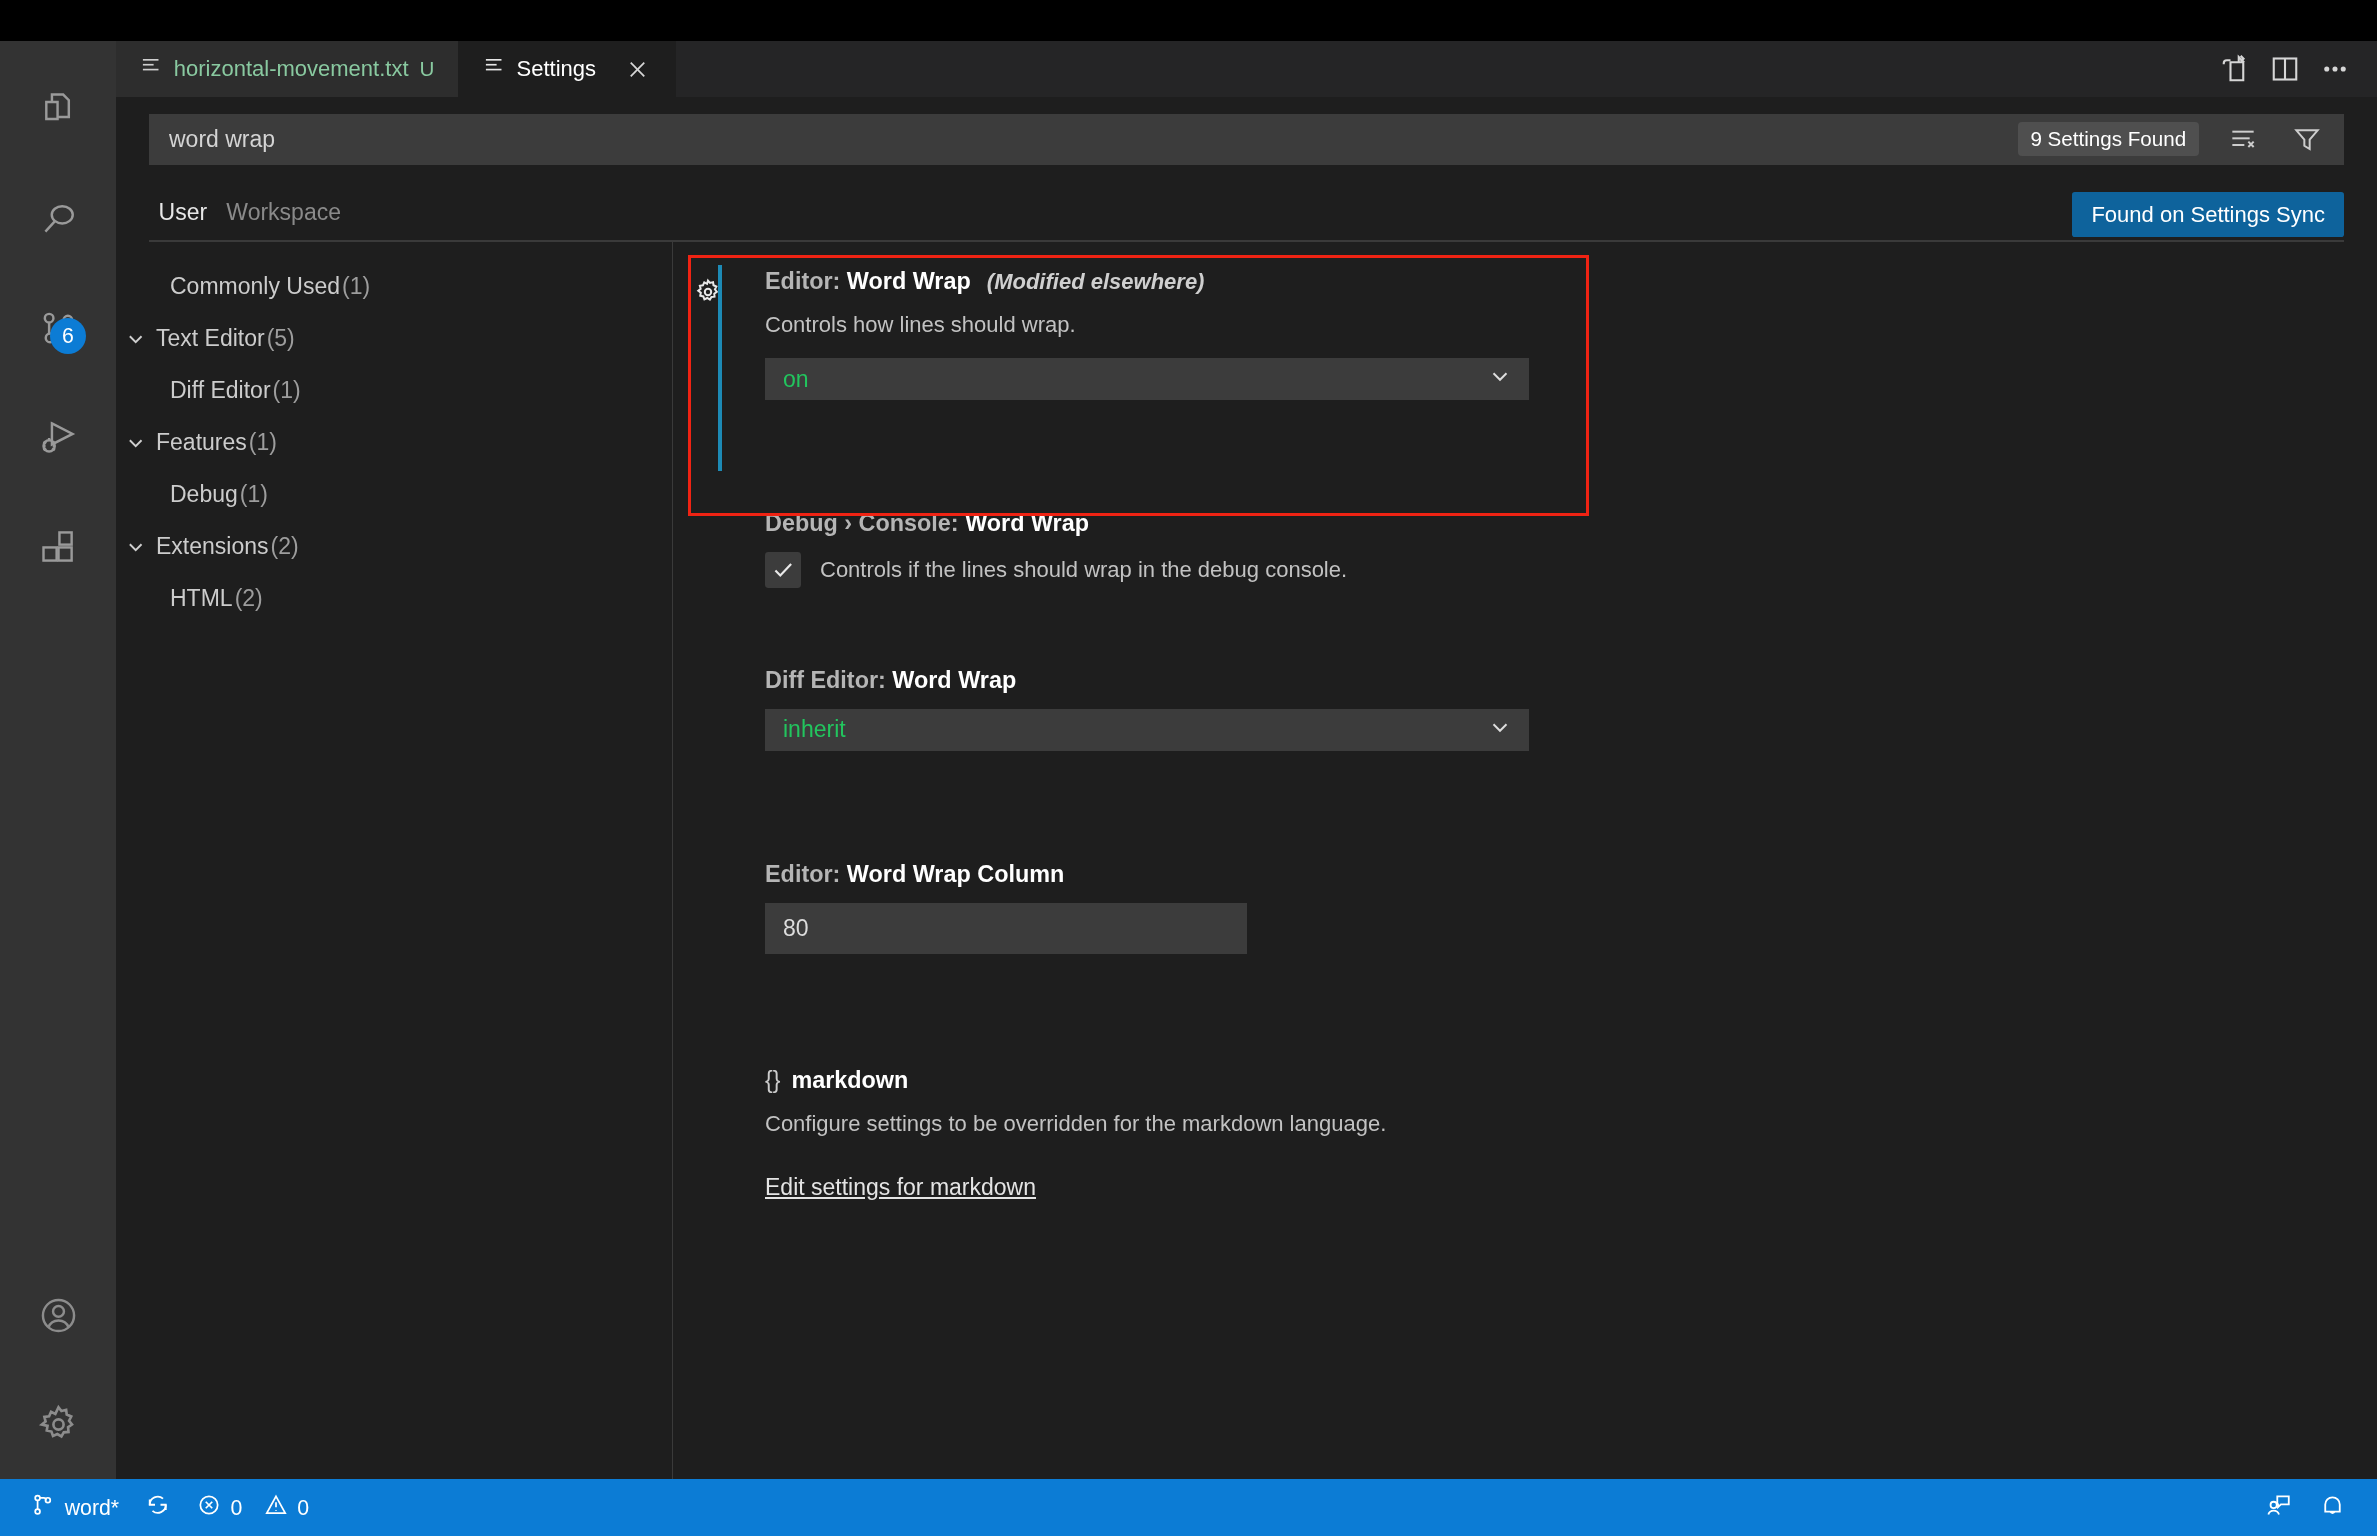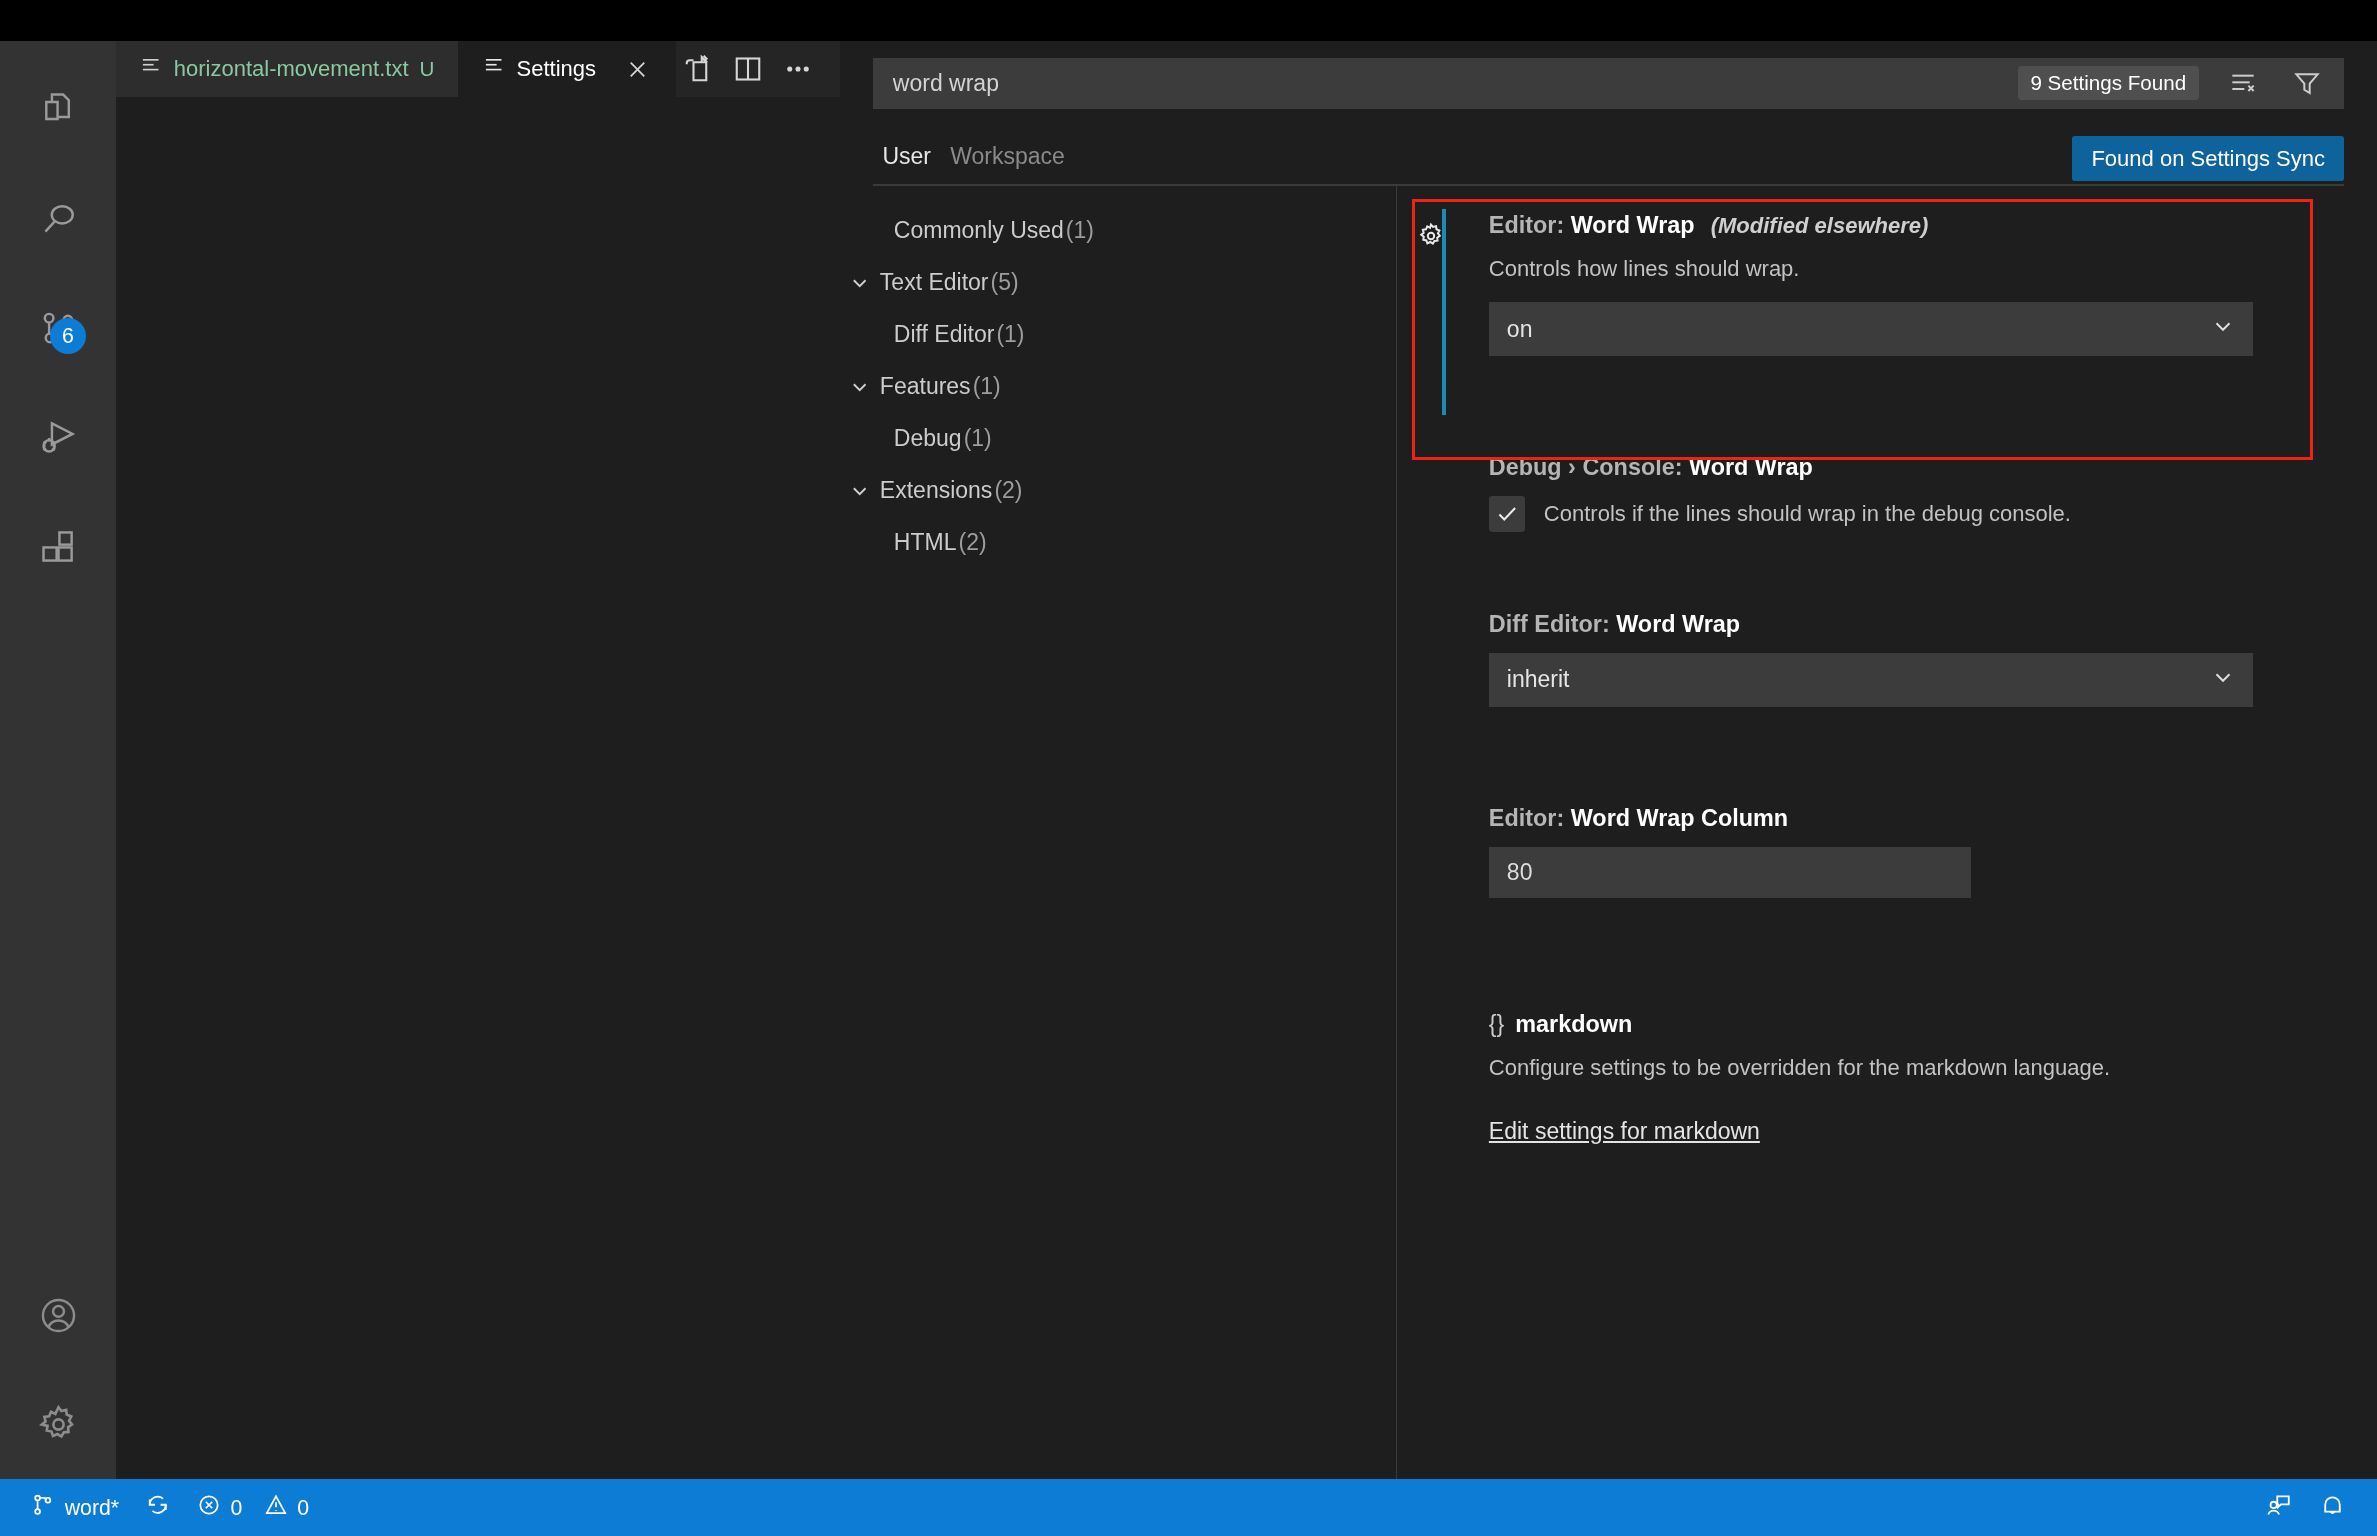--- a/index.html
+++ b/index.html
@@ -53,21 +53,21 @@
     background: #0c7cd5;
     color: #ffffff;
     font-size: 21.3px;
     display: flex; align-items: center; justify-content: center;
     font-family: "Liberation Sans", sans-serif;
   }
   
   .editor-area {
     flex: 1 1 auto;
     display: flex;
-    flex-direction: row;
+    flex-direction: column;
     background: #1e1e1e;
     min-width: 0;
   }
   .tabsrow {
     height: 56px;
     background: #252526;
     display: flex;
     align-items: stretch;
     flex: 0 0 56px;
     position: relative;
@@ -261,23 +261,23 @@
     margin-bottom: 19px;
   }
   .setting-desc a { color: #3794ff; text-decoration: none; }
   .setting-desc code {
     font-family: "Liberation Mono", monospace;
     color: #ce9178;
     font-size: 20.6px;
   }
   .select-ctrl {
     width: 764px;
-    height: 54px;
+    height: 42px;
     background: #3c3c3c;
-    color: #e5e5e5;
+    color: #22c55e;
     font-size: 23px;
     display: flex;
     align-items: center;
     padding: 0 16.5px 0 18px;
     justify-content: space-between;
   }
   .select-ctrl .chev { color: #dddddd; }
   .text-ctrl {
     width: 482px;
     height: 51px;

